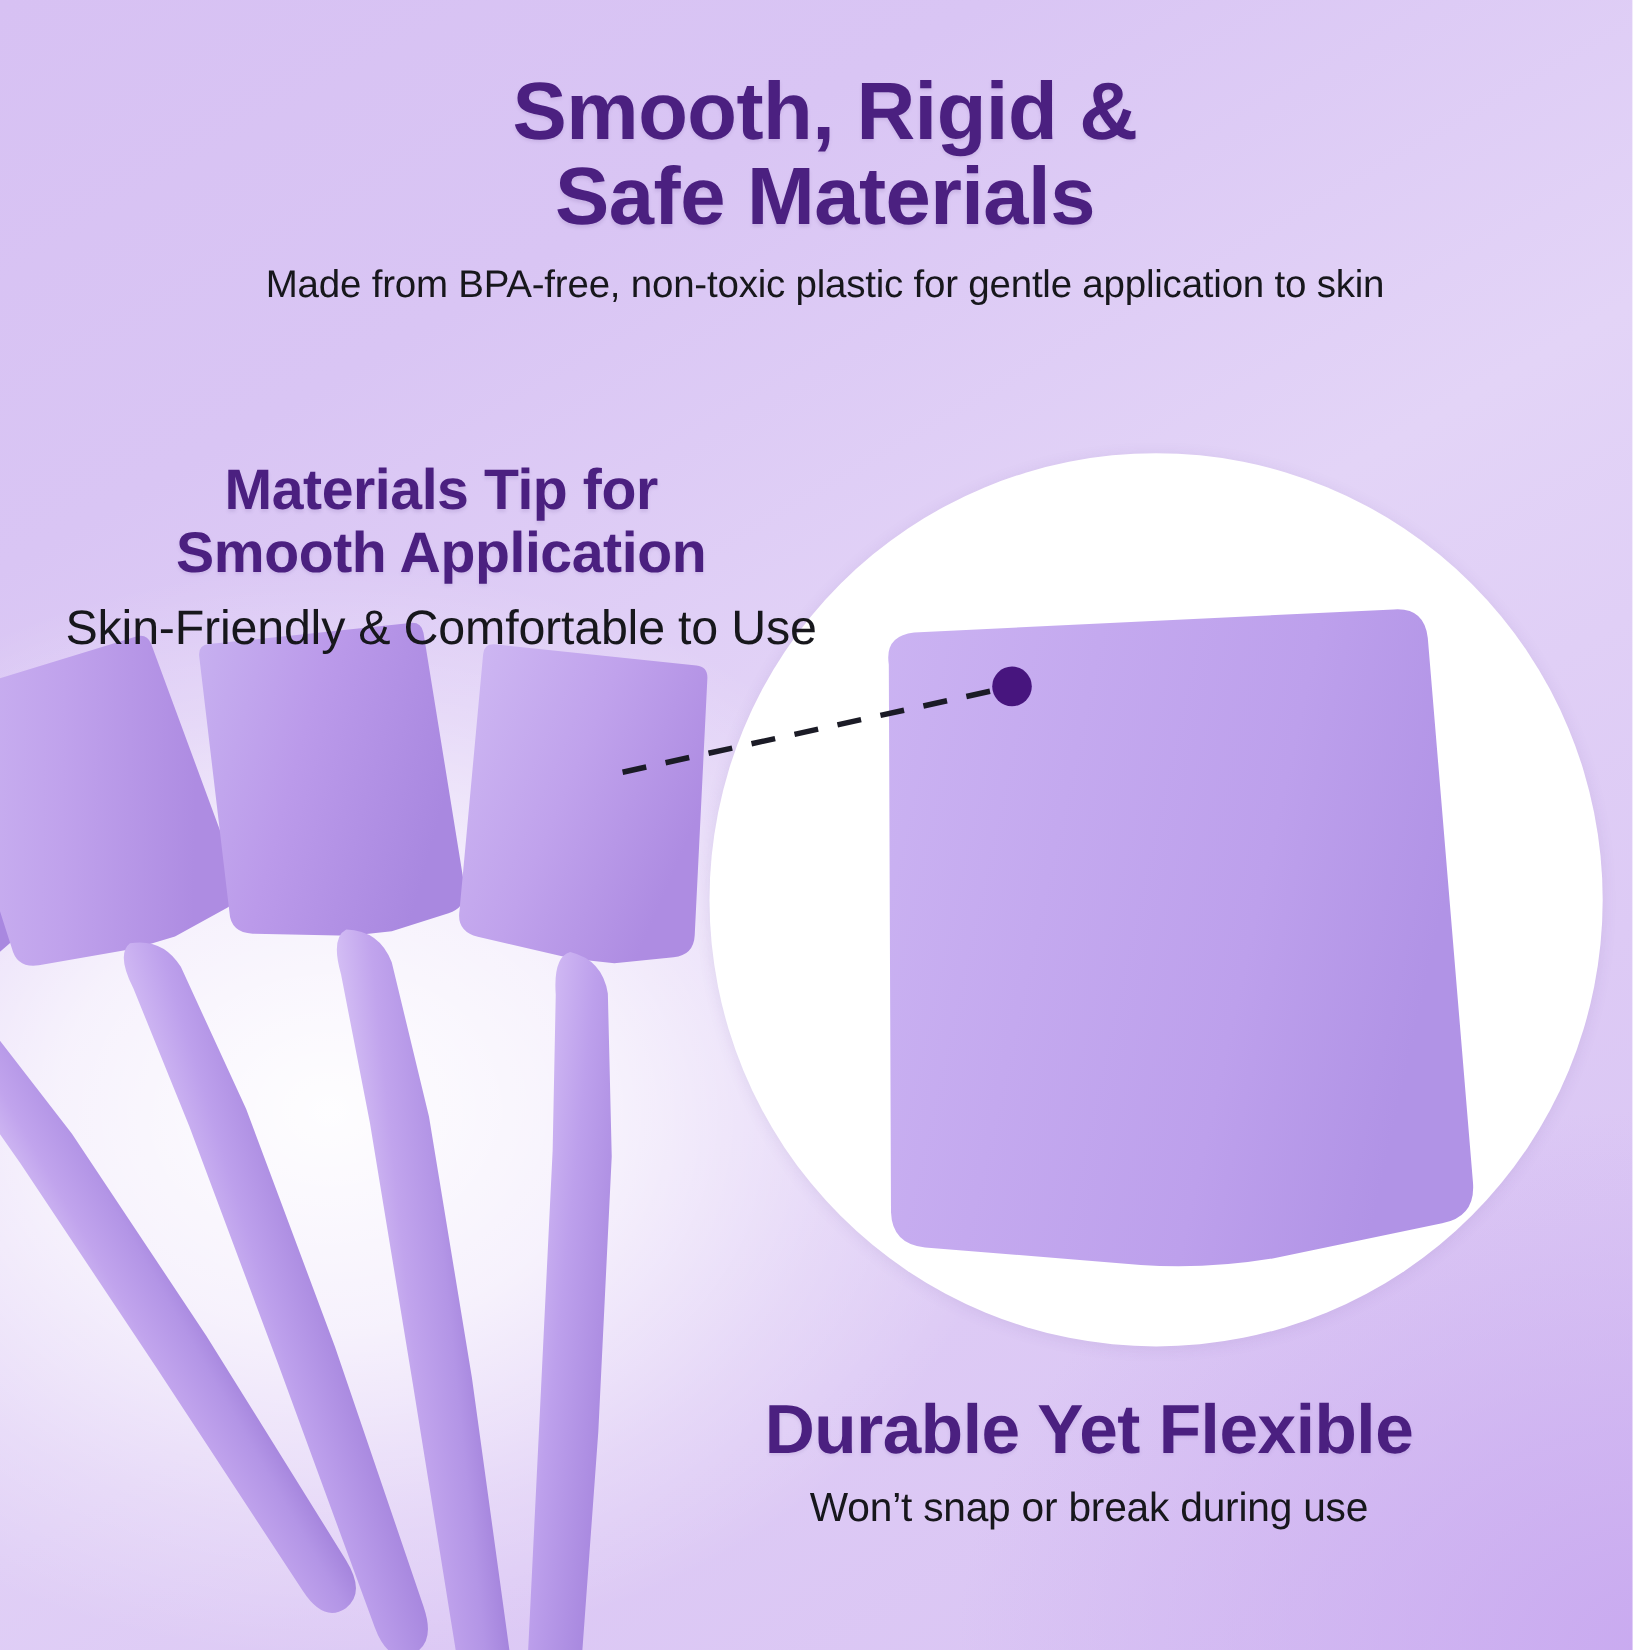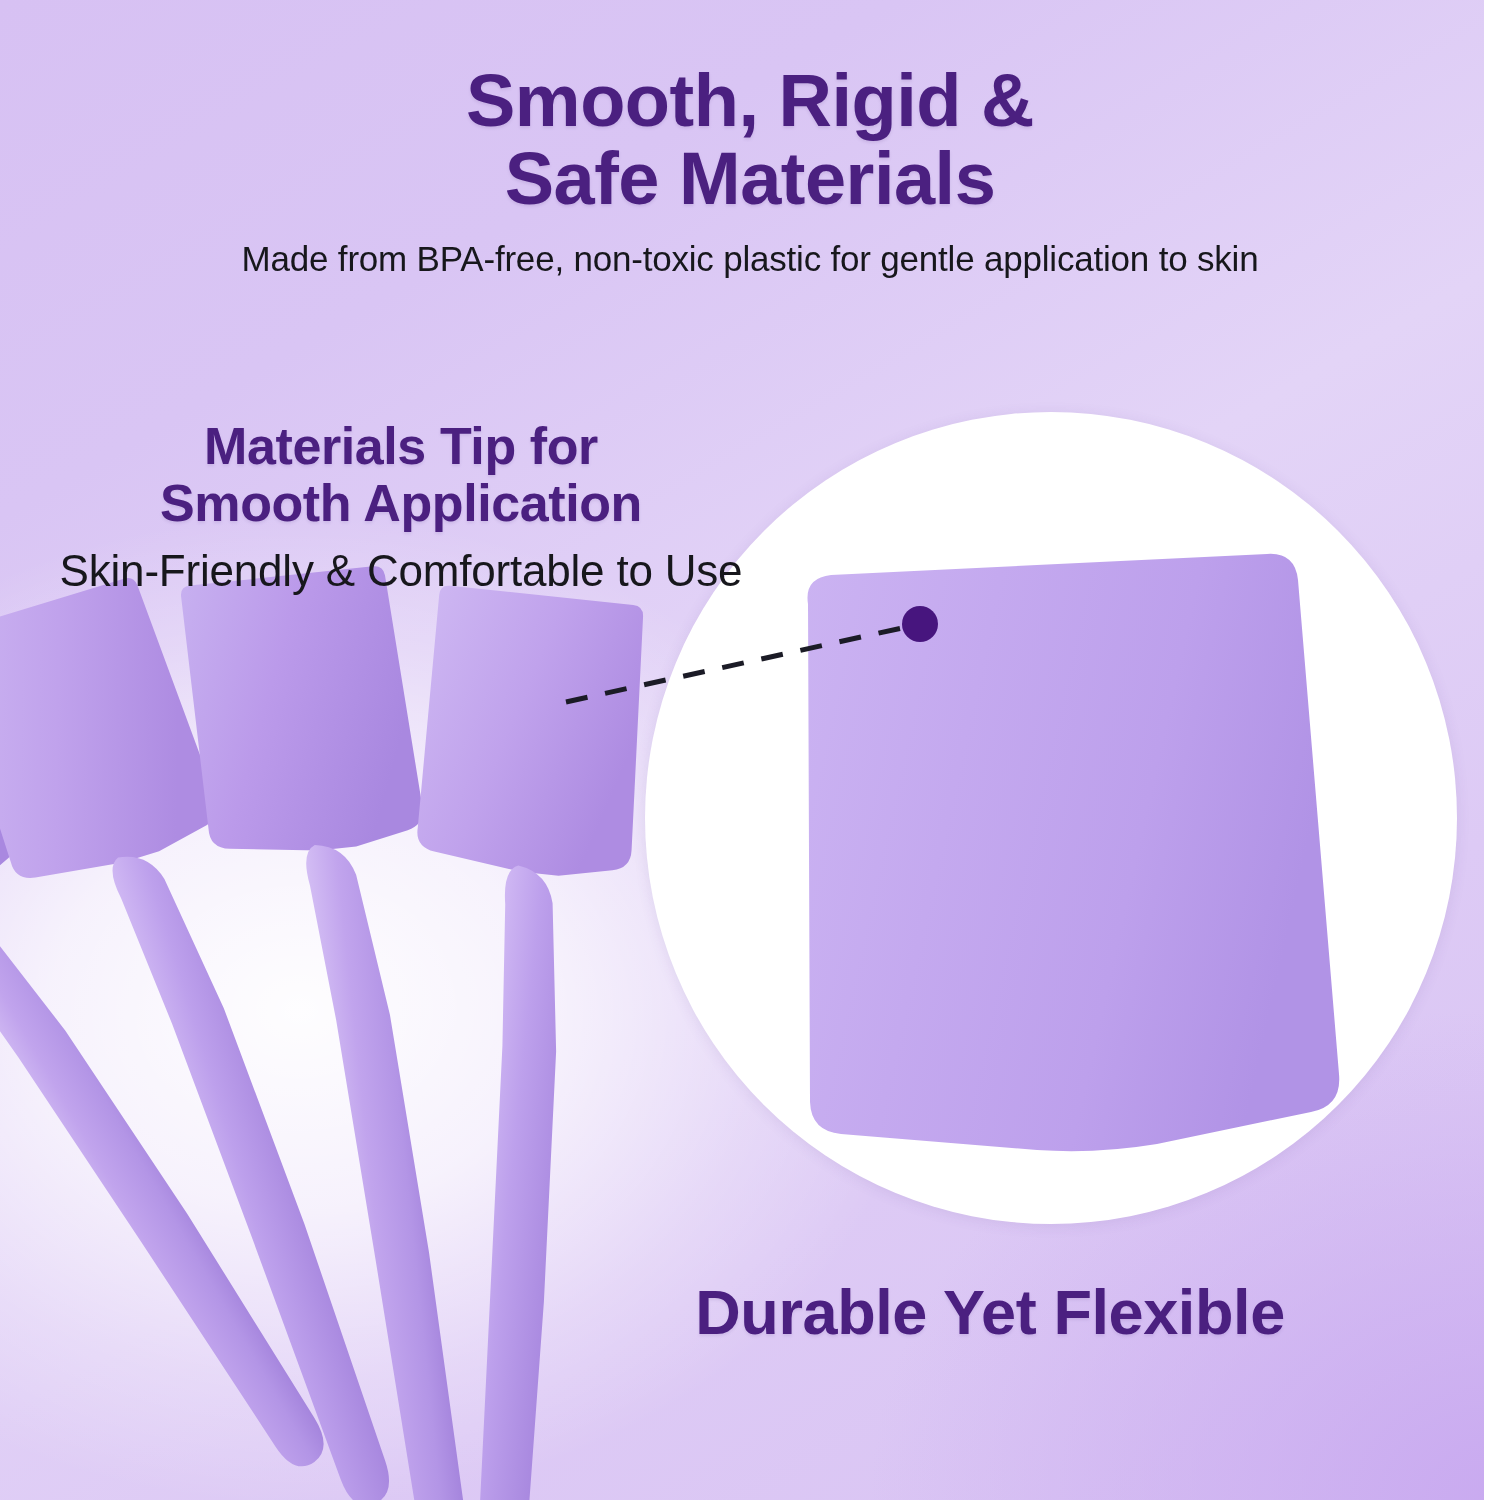--- a/index.html
+++ b/index.html
@@ -104,21 +104,21 @@
     left: 520px;
     top: 1262px;
     width: 940px;
     text-align: center;
   }
   .feature-bottom-title {
     color: #4b2080;
     font-size: 63px;
     font-weight: bold;
     line-height: 1.08;
-    margin: 16px;
+    margin: 4px;
     letter-spacing: -0.4px;
     text-shadow: 0 2px 3px rgba(120, 95, 160, 0.16);
   }
   .feature-bottom-sub {
     color: #17171c;
     font-size: 37px;
     margin: 16px 0 0 0;
     letter-spacing: -0.2px;
   }
 </style>
@@ -299,15 +299,16 @@
   <div class="feature-left">
     <h2 class="feature-left-title">
       <span>Materials Tip for</span><br>
       <span>Smooth Application</span>
     </h2>
     <p class="feature-left-sub">Skin-Friendly &amp; Comfortable to Use</p>
   </div>
 
   <div class="feature-bottom">
     <h2 class="feature-bottom-title">Durable Yet Flexible</h2>
+    <p class="feature-bottom-sub">Won’t snap or break during use</p>
   </div>
 
 </div>
 
 </body></html>

